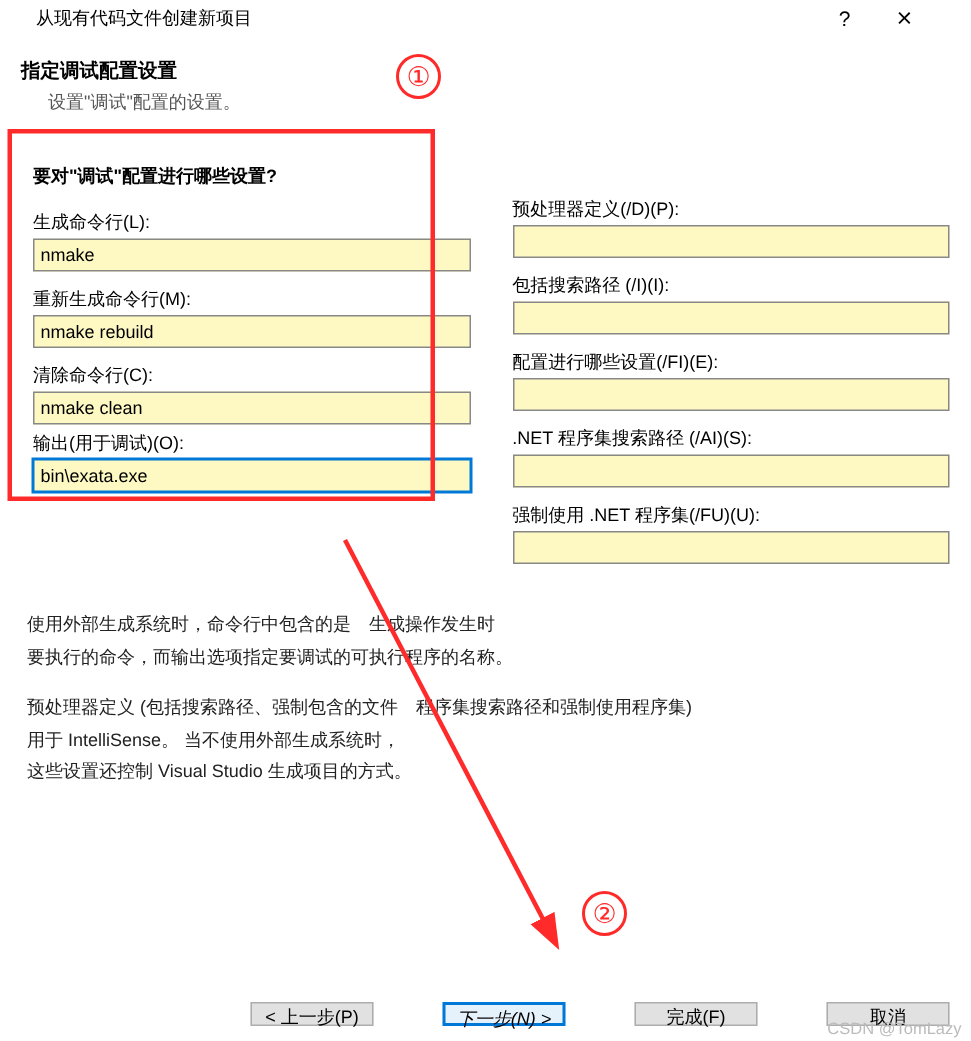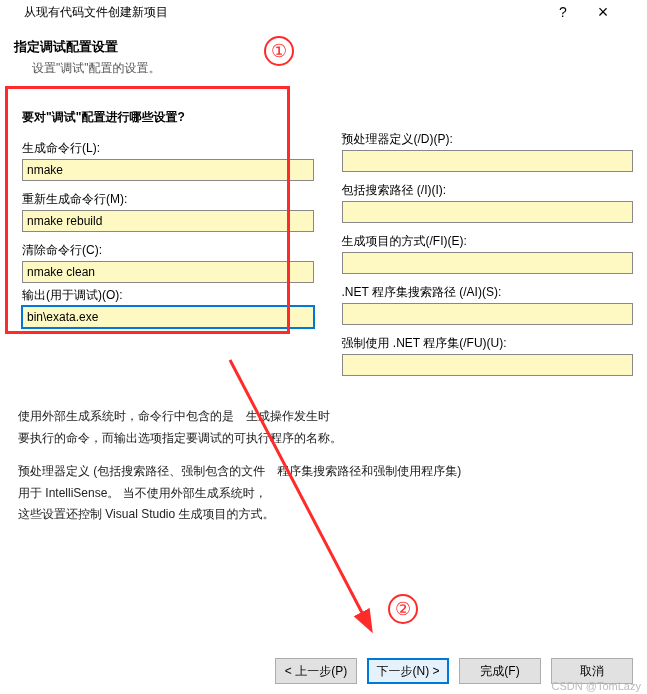--- a/index.html
+++ b/index.html
@@ -12,22 +12,22 @@
   .subheading { font-size: 12px; margin: 0 0 14px 18px; color: #555; }
   .columns { display: flex; gap: 20px; }
   .col { flex: 1; }
   .field-label { font-size: 12px; margin: 4px 0 2px 0; }
   .field-input { width: 100%; height: 22px; border: 1px solid #888; padding: 1px 4px; font-size: 12px; background: #fef9c3; }
   .field-input.focused { border: 1px solid #0078d7; outline: 1px solid #0078d7; }
   .col-left { padding: 14px 8px 14px 8px; }
   .desc { font-size: 12px; line-height: 1.8; margin-top: 30px; padding: 0 4px; color: #222; }
   .desc p { margin: 0 0 12px 0; }
   .footer { position: absolute; bottom: 10px; right: 14px; display: flex; gap: 10px; }
-  .footer button { min-width: 82px; height: 26px; font-size: 12px; background: #e1e1e1; border: 1px solid #adadad; cursor: pointer; }
-  .footer button.primary { border: 2px solid #0078d7; background: #e5f1fb; }
+  .footer button { min-width: 82px; height: 16px; font-size: 12px; background: #e1e1e1; border: 1px solid #adadad; cursor: pointer; margin-left: 36px; }
+  .footer button.primary { border: 2px solid #0078d7; background: #e5f1fb; font-style: italic; }
   .watermark { position: absolute; bottom: 2px; right: 6px; font-size: 11px; color: #bbb; }
   
   .red-box { position: absolute; border: 3px solid #ff2a2a; pointer-events: none; }
   .circ { position: absolute; width: 30px; height: 30px; border: 2px solid #ff2a2a; border-radius: 50%; color: #ff2a2a; font-size: 18px; display: flex; align-items: center; justify-content: center; font-family: serif; pointer-events: none; }
   svg.arrow { position: absolute; pointer-events: none; }
 </style>
 </head>
 <body>
 
 <div class="titlebar">
@@ -57,21 +57,21 @@
       <input class="field-input focused" value="bin\exata.exe" style="">
     </div>
 
     <div class="col" style="padding-top:36px;">
       <div class="field-label">预处理器定义(/D)(P):</div>
       <input class="field-input" value="" style="">
 
       <div class="field-label" style="margin-top:10px;">包括搜索路径 (/I)(I):</div>
       <input class="field-input" value="" style="">
 
-      <div class="field-label" style="margin-top:10px;">生成项目的方式(/FI)(E):</div>
+      <div class="field-label" style="margin-top:10px;">配置进行哪些设置(/FI)(E):</div>
       <input class="field-input" value="" style="">
 
       <div class="field-label" style="margin-top:10px;">.NET 程序集搜索路径 (/AI)(S):</div>
       <input class="field-input" value="" style="">
 
       <div class="field-label" style="margin-top:10px;">强制使用 .NET 程序集(/FU)(U):</div>
       <input class="field-input" value="" style="">
     </div>
   </div>
 

